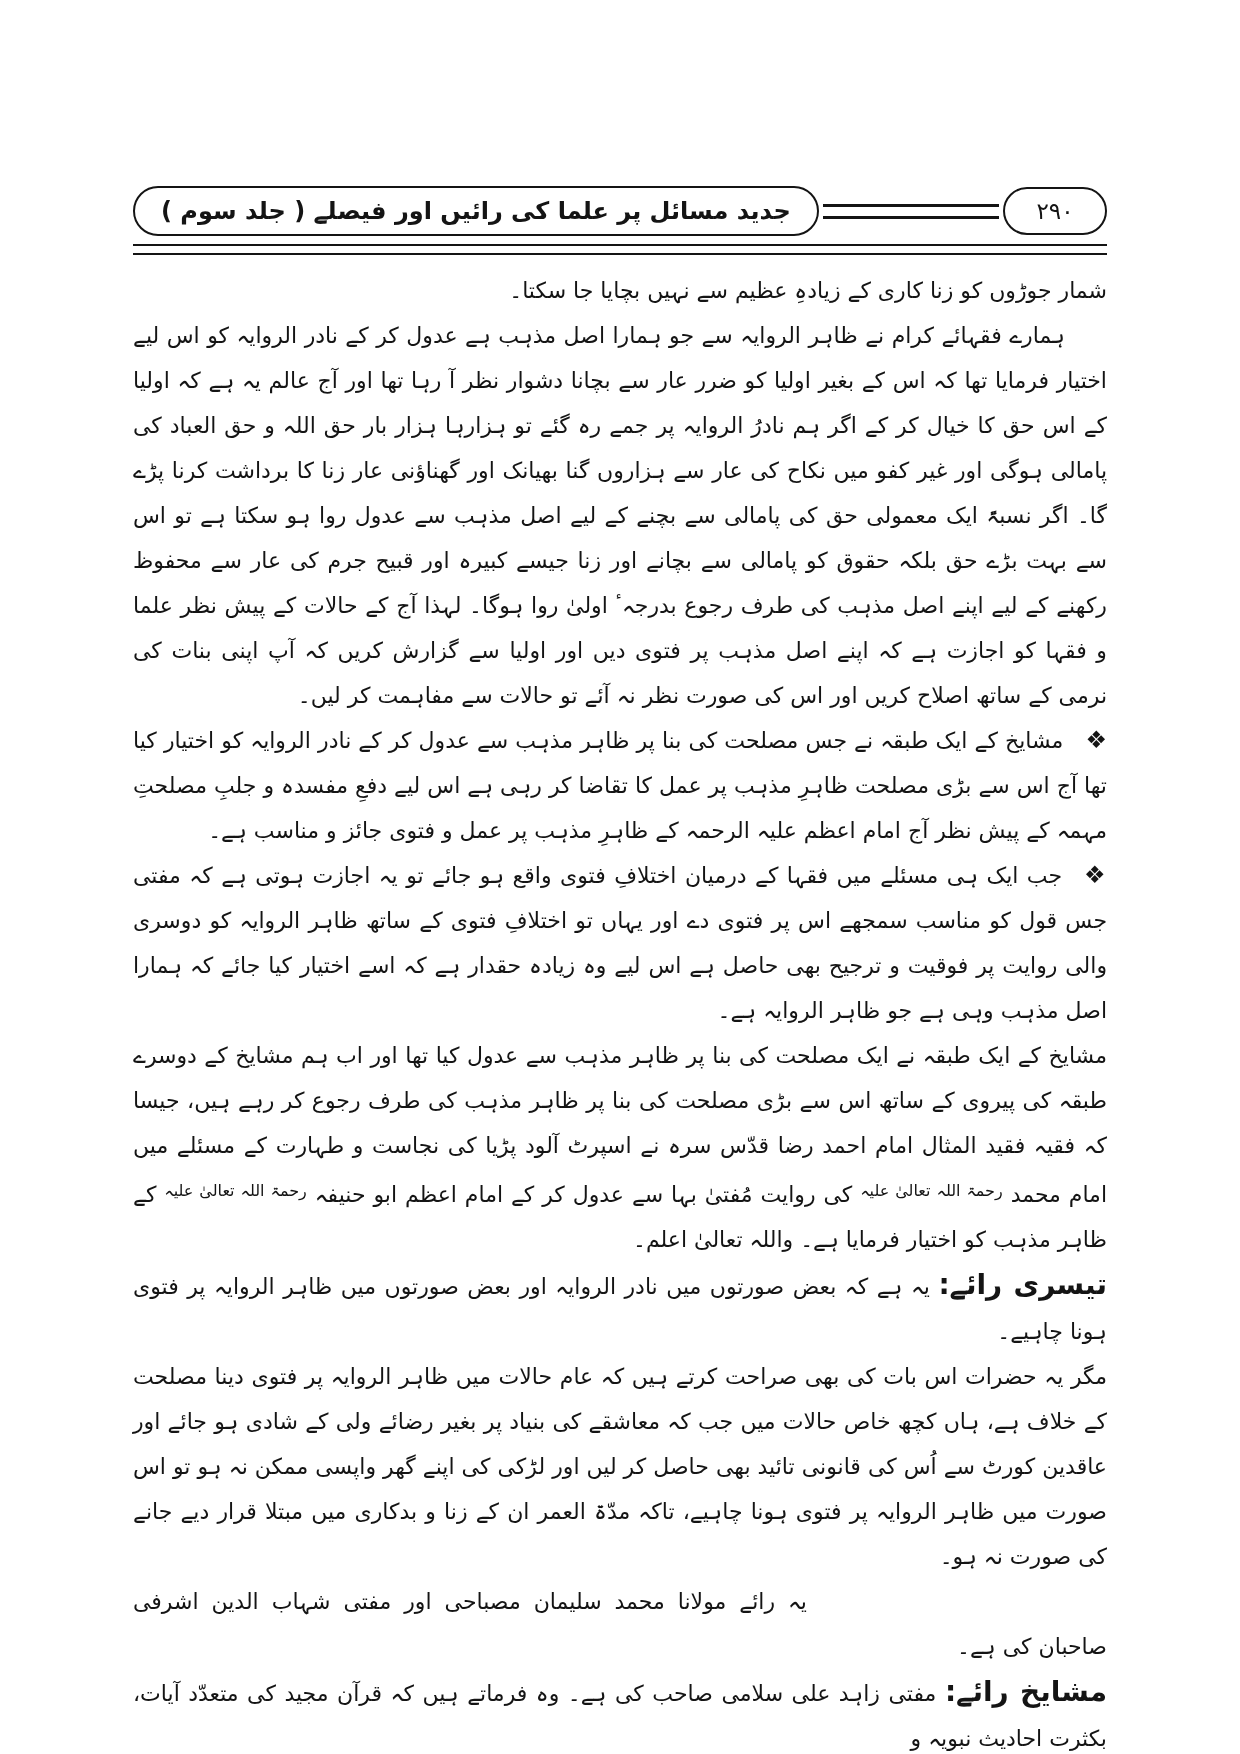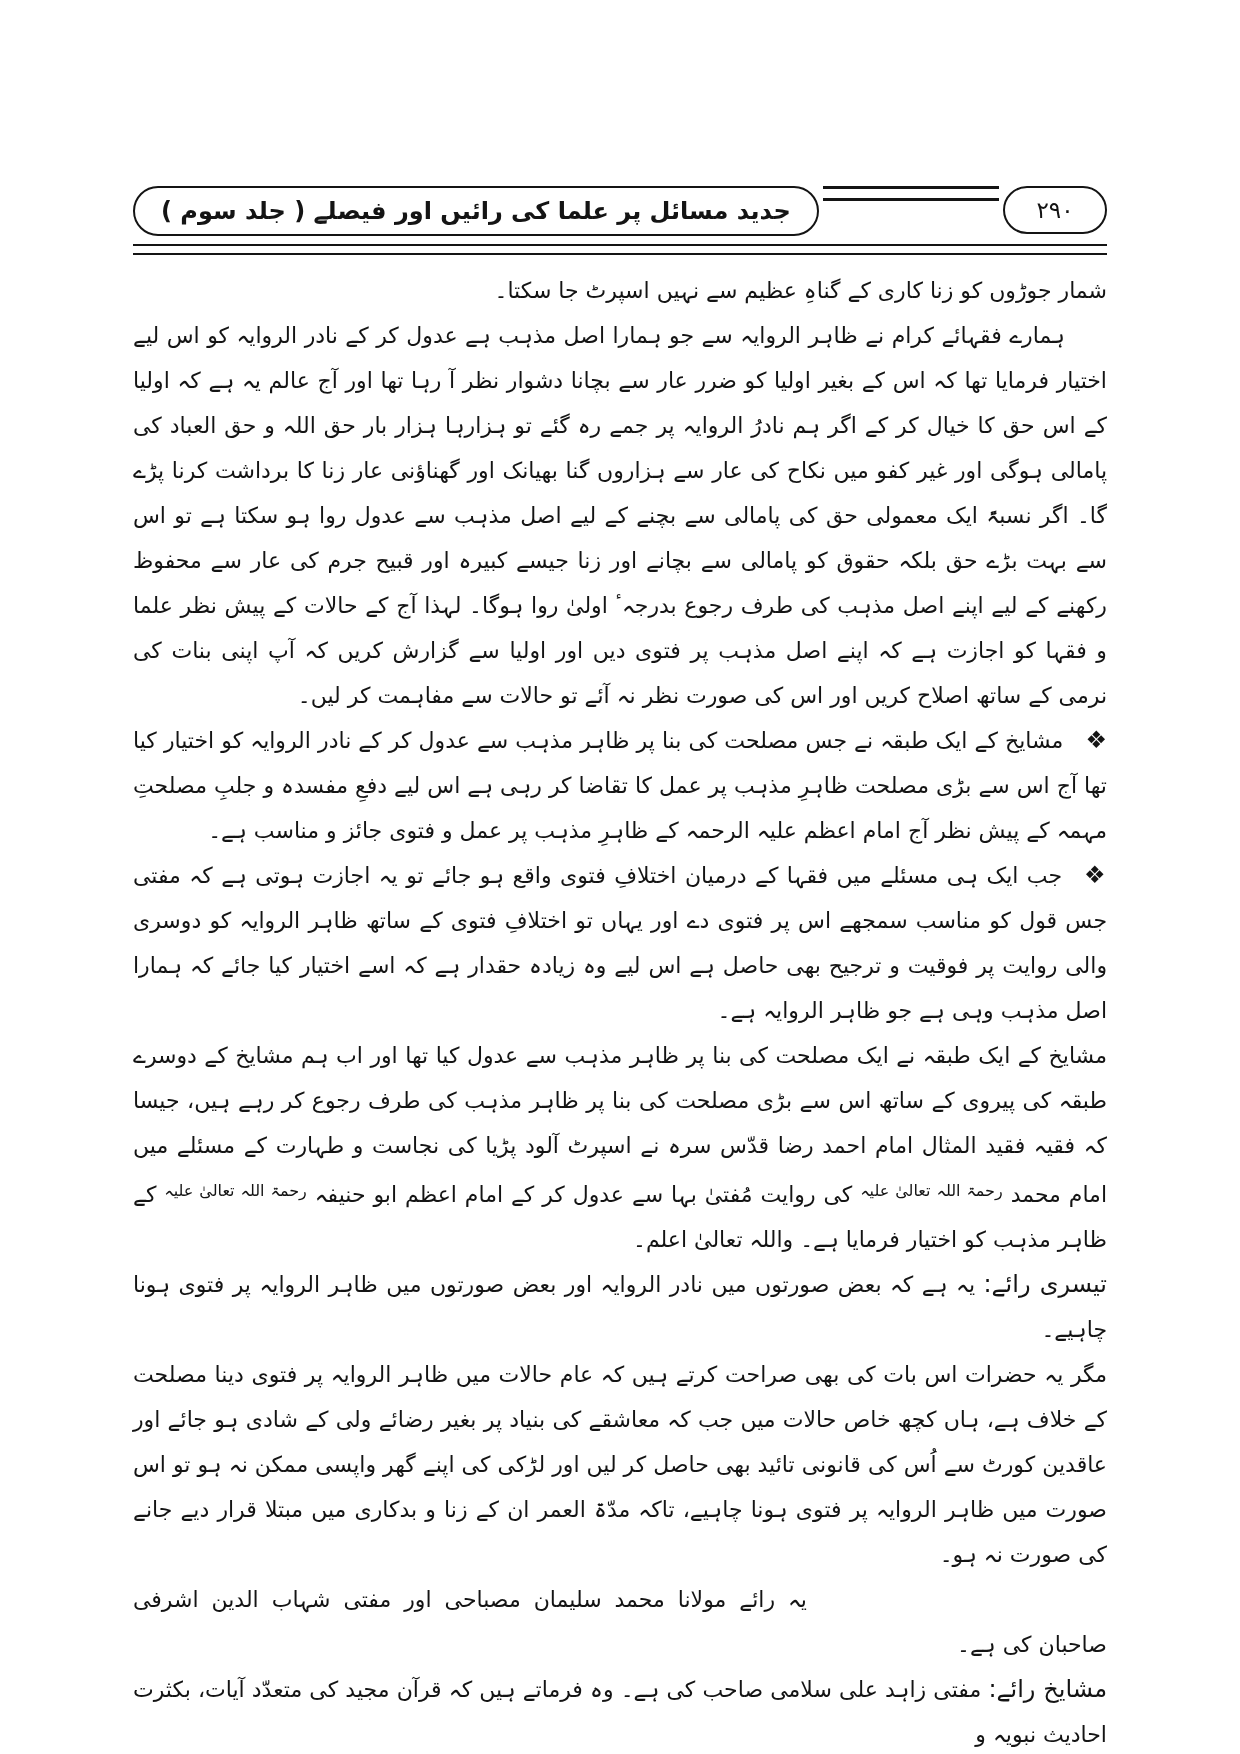--- a/index.html
+++ b/index.html
@@ -7,21 +7,21 @@
     position:relative;
     width:1240px; height:1754px;
     margin:0 auto;
     background:#ffffff;
     font-family:"DejaVu Sans", sans-serif;
     color:#141414;
     overflow:hidden;
   }
   
   .header { position:absolute; top:186px; right:133px; left:133px; height:72px; }
-  .header-row { position:relative; display:flex; flex-direction:row-reverse; align-items:flex-start; z-index:2;gap:8px; }
+  .header-row { position:relative; display:flex; flex-direction:row-reverse; align-items:center; z-index:2;gap:8px; }
   .pill {
     flex:0 0 auto;
     min-width:100px; height:44px;
     border:2.5px solid #141414; border-radius:24px;
     background:#ffffff;
     display:flex; align-items:center; justify-content:center;
     font-size:23px; font-weight:normal;
   }
   .connector {
     flex:1 1 auto; height:9px;
@@ -46,21 +46,21 @@
     position:absolute; top:268px; right:133px; left:133px; bottom:40px;
     direction:rtl;
     text-align:justify;
     font-size:22px;
     line-height:45px;
   }
   .content p { margin:0; }
   .indent-first { text-indent:42px; }
   .deep-indent  { text-indent:300px; }
   .bullet-glyph { font-size:24px; letter-spacing:0; margin-left:22px; }
-  .heading-label { font-weight:normal; font-size:24px; }
+  .heading-label { font-weight:bold; font-size:28px; }
   .honorific { font-size:16px; vertical-align:6px; font-weight:normal; }
   .short-end { text-align:right; }
 </style>
 </head>
 <body>
 
 <div class="page">
 
   <div class="header">
     <div class="header-underline"></div>
@@ -70,21 +70,21 @@
       </div>
       <div class="connector"></div>
       <div class="pill">
         <span>۲۹۰</span>
       </div>
     </div>
   </div>
 
   <div class="content">
 
-    <p class="short-end"><span>شمار جوڑوں کو زنا کاری کے گناہِ عظیم سے نہیں اسپرٹ جا سکتا۔</span></p>
+    <p class="short-end"><span>شمار جوڑوں کو زنا کاری کے زیادہِ عظیم سے نہیں بچایا جا سکتا۔</span></p>
 
     <p class="indent-first"><span>ہمارے فقہائے کرام نے ظاہر الروایہ سے جو ہمارا اصل مذہب ہے عدول کر کے نادر الروایہ کو اس لیے اختیار فرمایا تھا کہ اس کے بغیر اولیا کو ضرر عار سے بچانا دشوار نظر آ رہا تھا اور آج عالم یہ ہے کہ اولیا کے اس حق کا خیال کر کے اگر ہم نادرُ الروایہ پر جمے رہ گئے تو ہزارہا ہزار بار حق اللہ و حق العباد کی پامالی ہوگی اور غیر کفو میں نکاح کی عار سے ہزاروں گنا بھیانک اور گھناؤنی عار زنا کا برداشت کرنا پڑے گا۔ اگر نسبۃً ایک معمولی حق کی پامالی سے بچنے کے لیے اصل مذہب سے عدول روا ہو سکتا ہے تو اس سے بہت بڑے حق بلکہ حقوق کو پامالی سے بچانے اور زنا جیسے کبیرہ اور قبیح جرم کی عار سے محفوظ رکھنے کے لیے اپنے اصل مذہب کی طرف رجوع بدرجہٴ اولیٰ روا ہوگا۔ لہذا آج کے حالات کے پیش نظر علما و فقہا کو اجازت ہے کہ اپنے اصل مذہب پر فتوی دیں اور اولیا سے گزارش کریں کہ آپ اپنی بنات کی نرمی کے ساتھ اصلاح کریں اور اس کی صورت نظر نہ آئے تو حالات سے مفاہمت کر لیں۔</span></p>
 
     <p><span class="bullet-glyph">❖</span><span>مشایخ کے ایک طبقہ نے جس مصلحت کی بنا پر ظاہر مذہب سے عدول کر کے نادر الروایہ کو اختیار کیا تھا آج اس سے بڑی مصلحت ظاہرِ مذہب پر عمل کا تقاضا کر رہی ہے اس لیے دفعِ مفسدہ و جلبِ مصلحتِ مہمہ کے پیش نظر آج امام اعظم علیہ الرحمہ کے ظاہرِ مذہب پر عمل و فتوی جائز و مناسب ہے۔</span></p>
 
     <p><span class="bullet-glyph">❖</span><span>جب ایک ہی مسئلے میں فقہا کے درمیان اختلافِ فتوی واقع ہو جائے تو یہ اجازت ہوتی ہے کہ مفتی جس قول کو مناسب سمجھے اس پر فتوی دے اور یہاں تو اختلافِ فتوی کے ساتھ ظاہر الروایہ کو دوسری والی روایت پر فوقیت و ترجیح بھی حاصل ہے اس لیے وہ زیادہ حقدار ہے کہ اسے اختیار کیا جائے کہ ہمارا اصل مذہب وہی ہے جو ظاہر الروایہ ہے۔</span></p>
 
     <p><span>مشایخ کے ایک طبقہ نے ایک مصلحت کی بنا پر ظاہر مذہب سے عدول کیا تھا اور اب ہم مشایخ کے دوسرے طبقہ کی پیروی کے ساتھ اس سے بڑی مصلحت کی بنا پر ظاہر مذہب کی طرف رجوع کر رہے ہیں، جیسا کہ فقیہ فقید المثال امام احمد رضا قدّس سرہ نے اسپرٹ آلود پڑیا کی نجاست و طہارت کے مسئلے میں امام محمد</span> <span class="honorific">رحمۃ اللہ تعالیٰ علیہ</span> <span>کی روایت مُفتیٰ بہا سے عدول کر کے امام اعظم ابو حنیفہ</span> <span class="honorific">رحمۃ اللہ تعالیٰ علیہ</span> <span>کے ظاہر مذہب کو اختیار فرمایا ہے۔ واللہ تعالیٰ اعلم۔</span></p>
 
     <p><span class="heading-label">تیسری رائے:</span> <span>یہ ہے کہ بعض صورتوں میں نادر الروایہ اور بعض صورتوں میں ظاہر الروایہ پر فتوی ہونا چاہیے۔</span></p>

